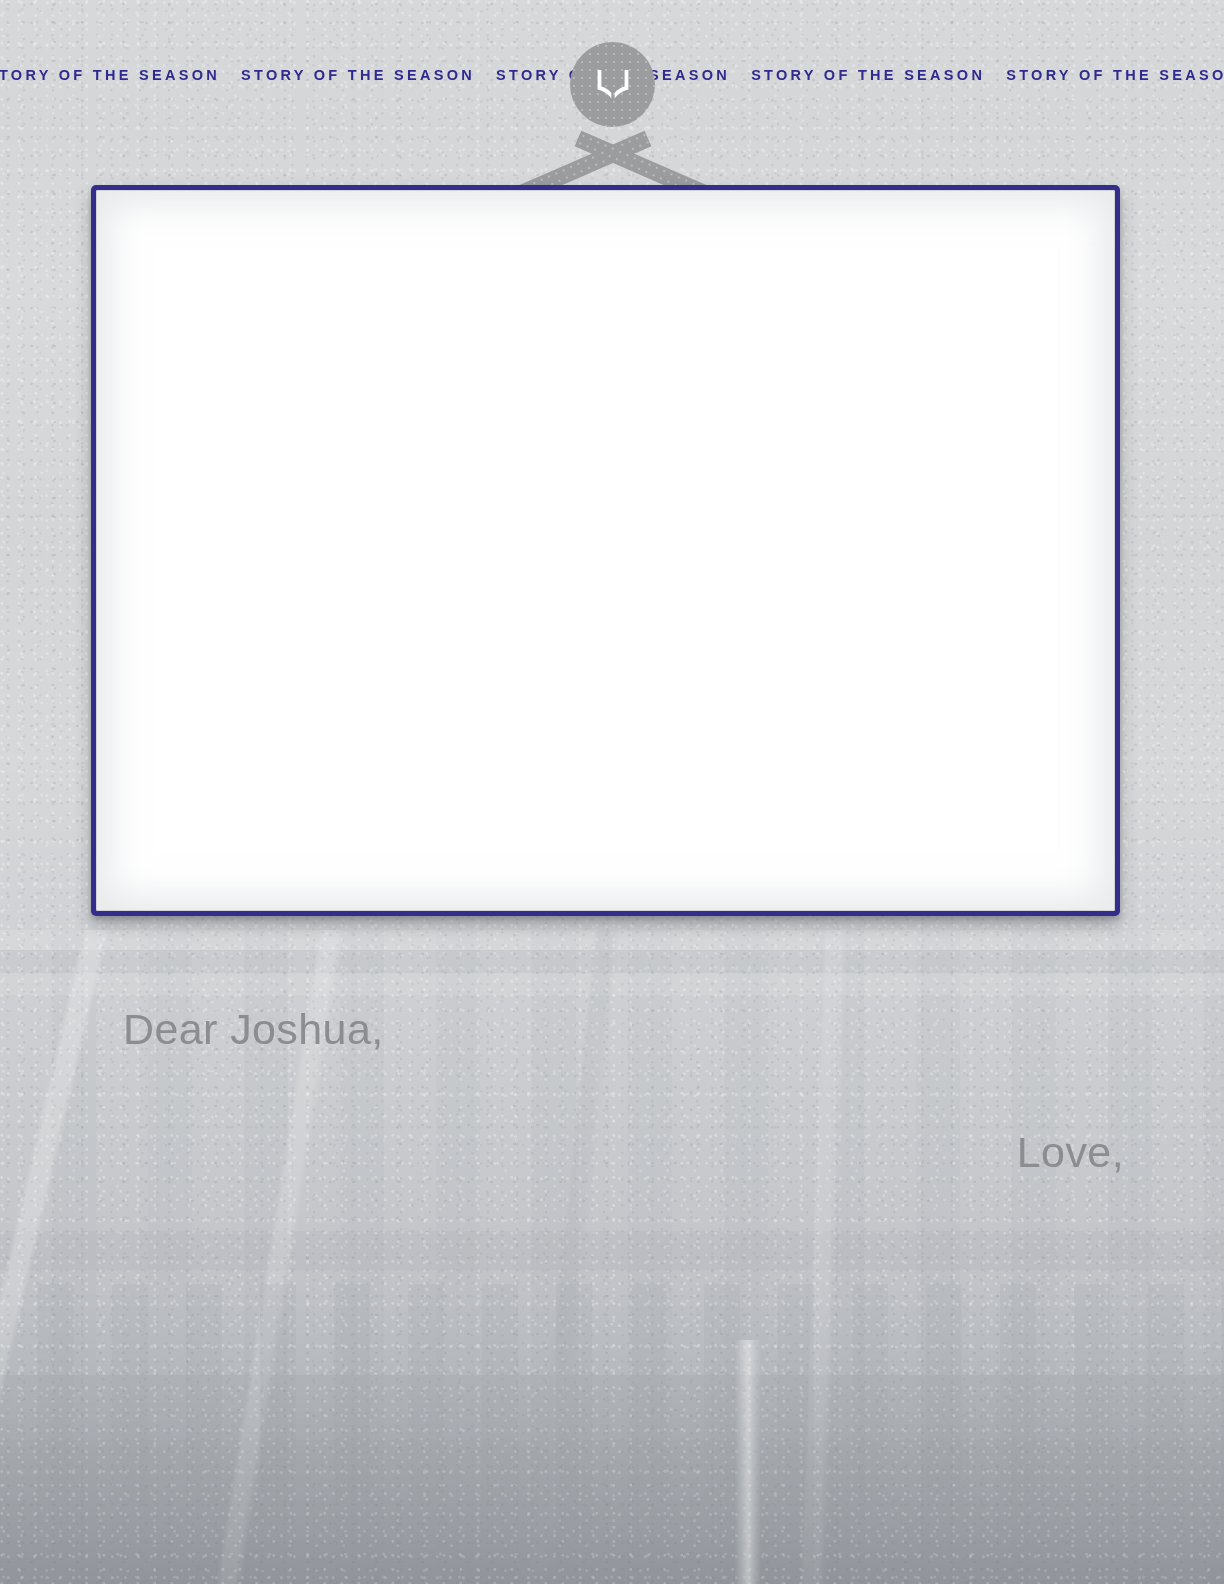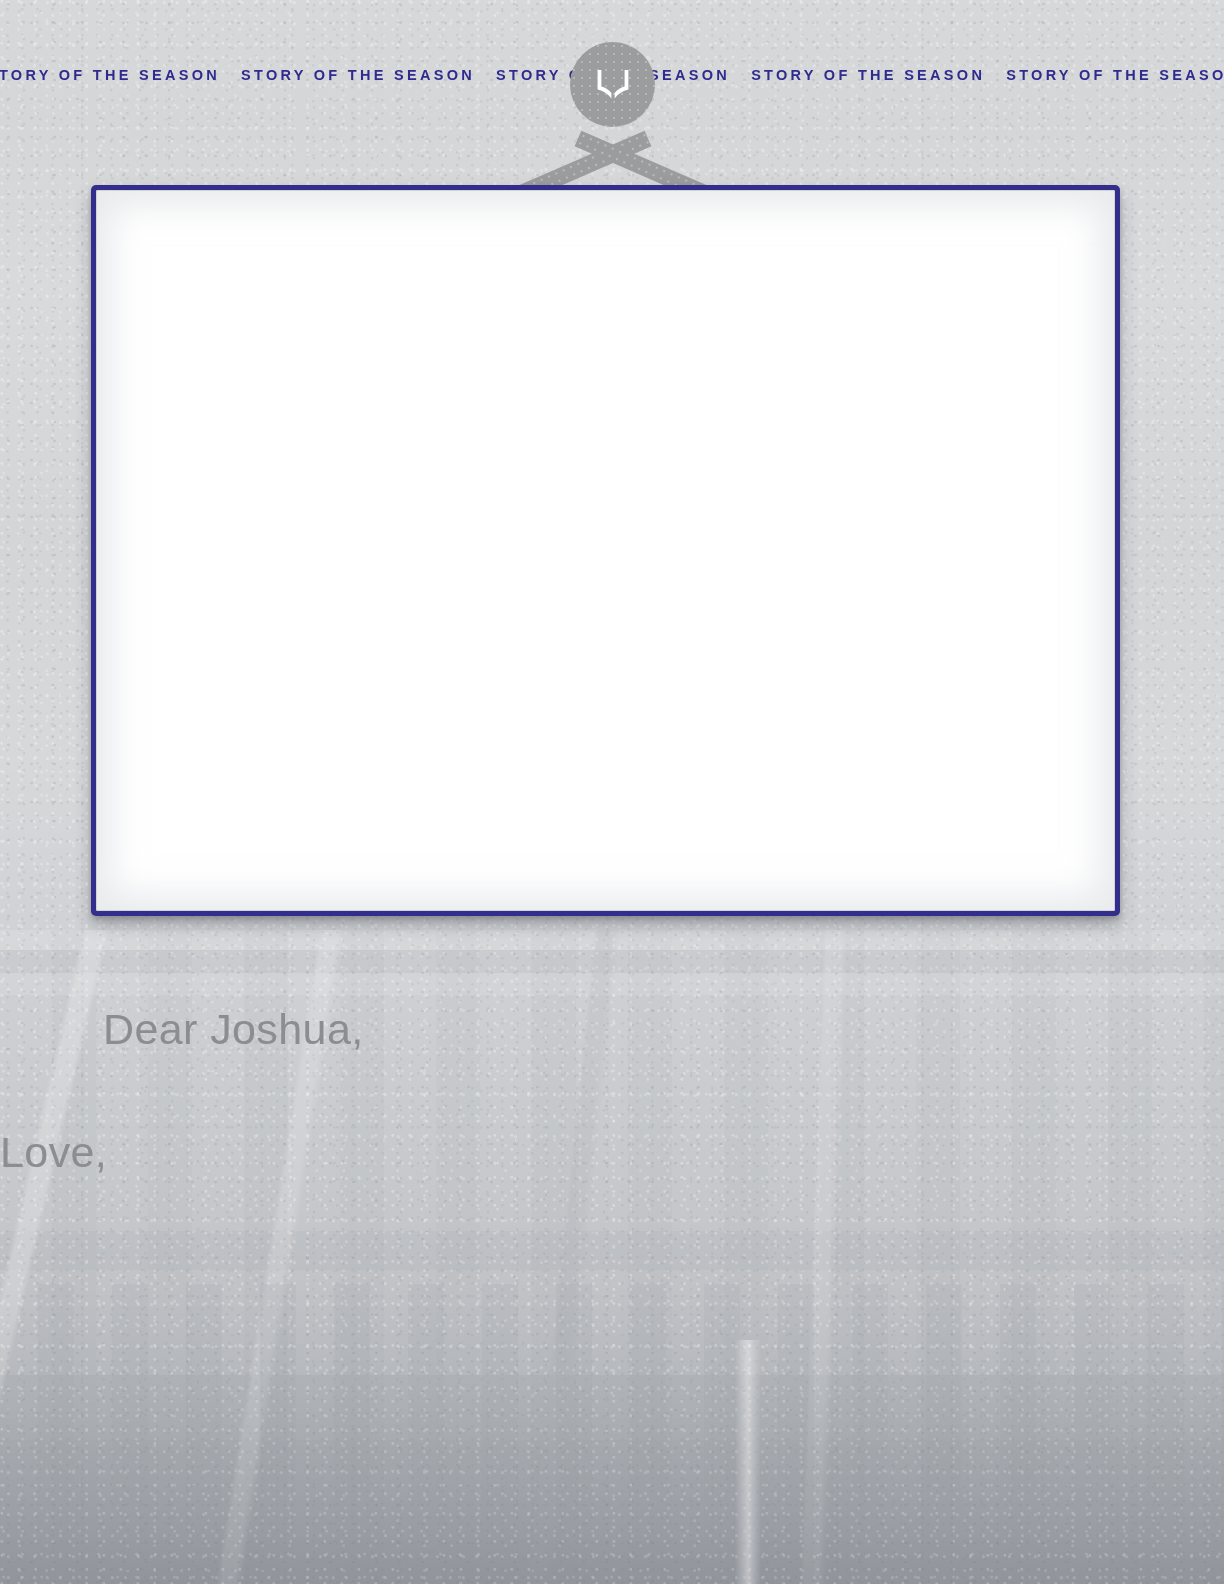--- a/index.html
+++ b/index.html
@@ -196,20 +196,21 @@
       inset 0 0 34px 16px rgba(214,216,220,.55);
   }
 
   
   #letter {
     position: absolute;
     left: 0;
     top: 1005px;
     width: 1224px;
     z-index: 4;
+    padding-left: 20px;
   }
 
   #salutation {
     margin-left: 103px;
     color: #8b8d90;
     font-size: 43px;
     letter-spacing: .4px;
     line-height: 1.15;
   }
 
@@ -218,22 +219,22 @@
     width: 1030px;
     text-align: center;
     color: #2f2a8e;
     font-weight: bold;
     font-size: 46px;
     line-height: 1.33;
     letter-spacing: -.1px;
   }
 
   #signoff {
-    margin: 70px 76px 0 0;
-    text-align: left;
+    margin: 70px 100px 0 0;
+    text-align: right;
     color: #8b8d90;
     font-size: 43px;
     line-height: 1.33;
     letter-spacing: .4px;
   }
   #signoff div { white-space: nowrap; }
 </style>
 </head>
 <body>
 

